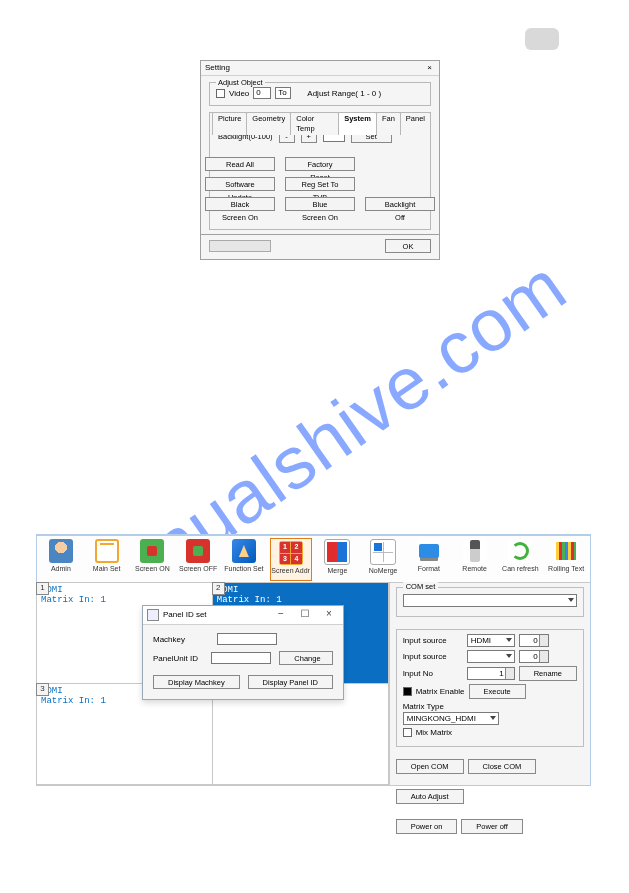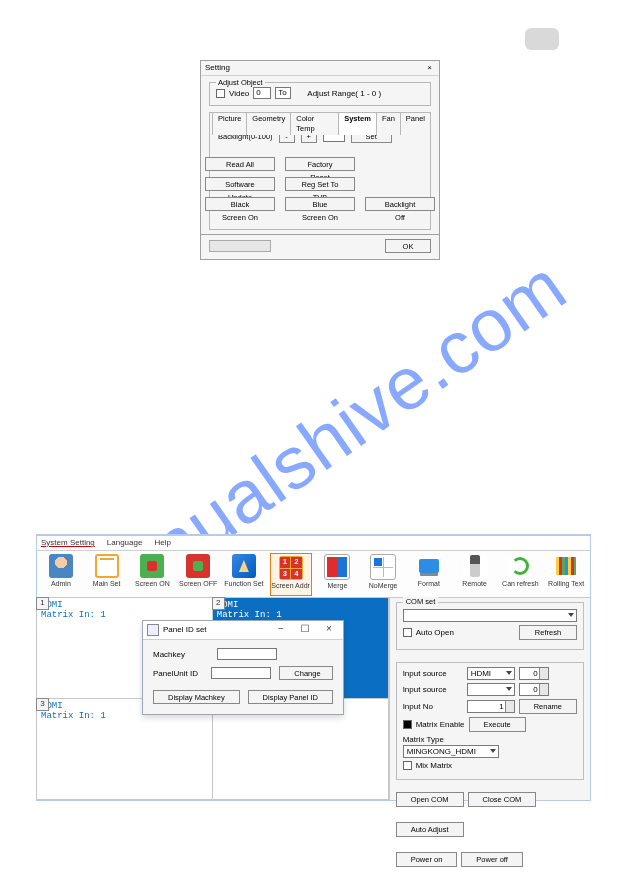--- a/index.html
+++ b/index.html
@@ -457,25 +457,20 @@
     </div>
   </div>
   <div class="footer">
     <div class="progress"></div>
     <span style="flex:1"></span>
     <span class="btn" style="min-width:46px">OK</span>
   </div>
 </div>
 
 <div class="app">
-  <div class="menubar">
-    <span>System Setting</span>
-    <span>Language</span>
-    <span>Help</span>
-  </div>
 
   <div class="toolbar">
     <div class="tbtn">
       <div class="ticon person"></div>
       <div class="tcaption">Admin</div>
     </div>
     <div class="tbtn">
       <div class="ticon clipboard"></div>
       <div class="tcaption">Main Set</div>
     </div>
@@ -575,26 +570,20 @@
         </div>
       </div>
     </div>
 
     <div class="side">
       <div class="grp">
         <span class="gl">COM set</span>
         <div class="srow">
           <span class="combo" style="flex:1"></span>
         </div>
-        <div class="srow">
-          <span class="chk"></span>
-          <label>Auto Open</label>
-          <span style="flex:1"></span>
-          <span class="btn">Refresh</span>
-        </div>
       </div>
 
       <div class="grp" style="padding-top:4px">
         <div class="srow">
           <label style="width:60px">Input source</label>
           <span class="combo" style="width:48px">HDMI</span>
           <span class="spin">0</span>
         </div>
         <div class="srow">
           <label style="width:60px">Input source</label>

